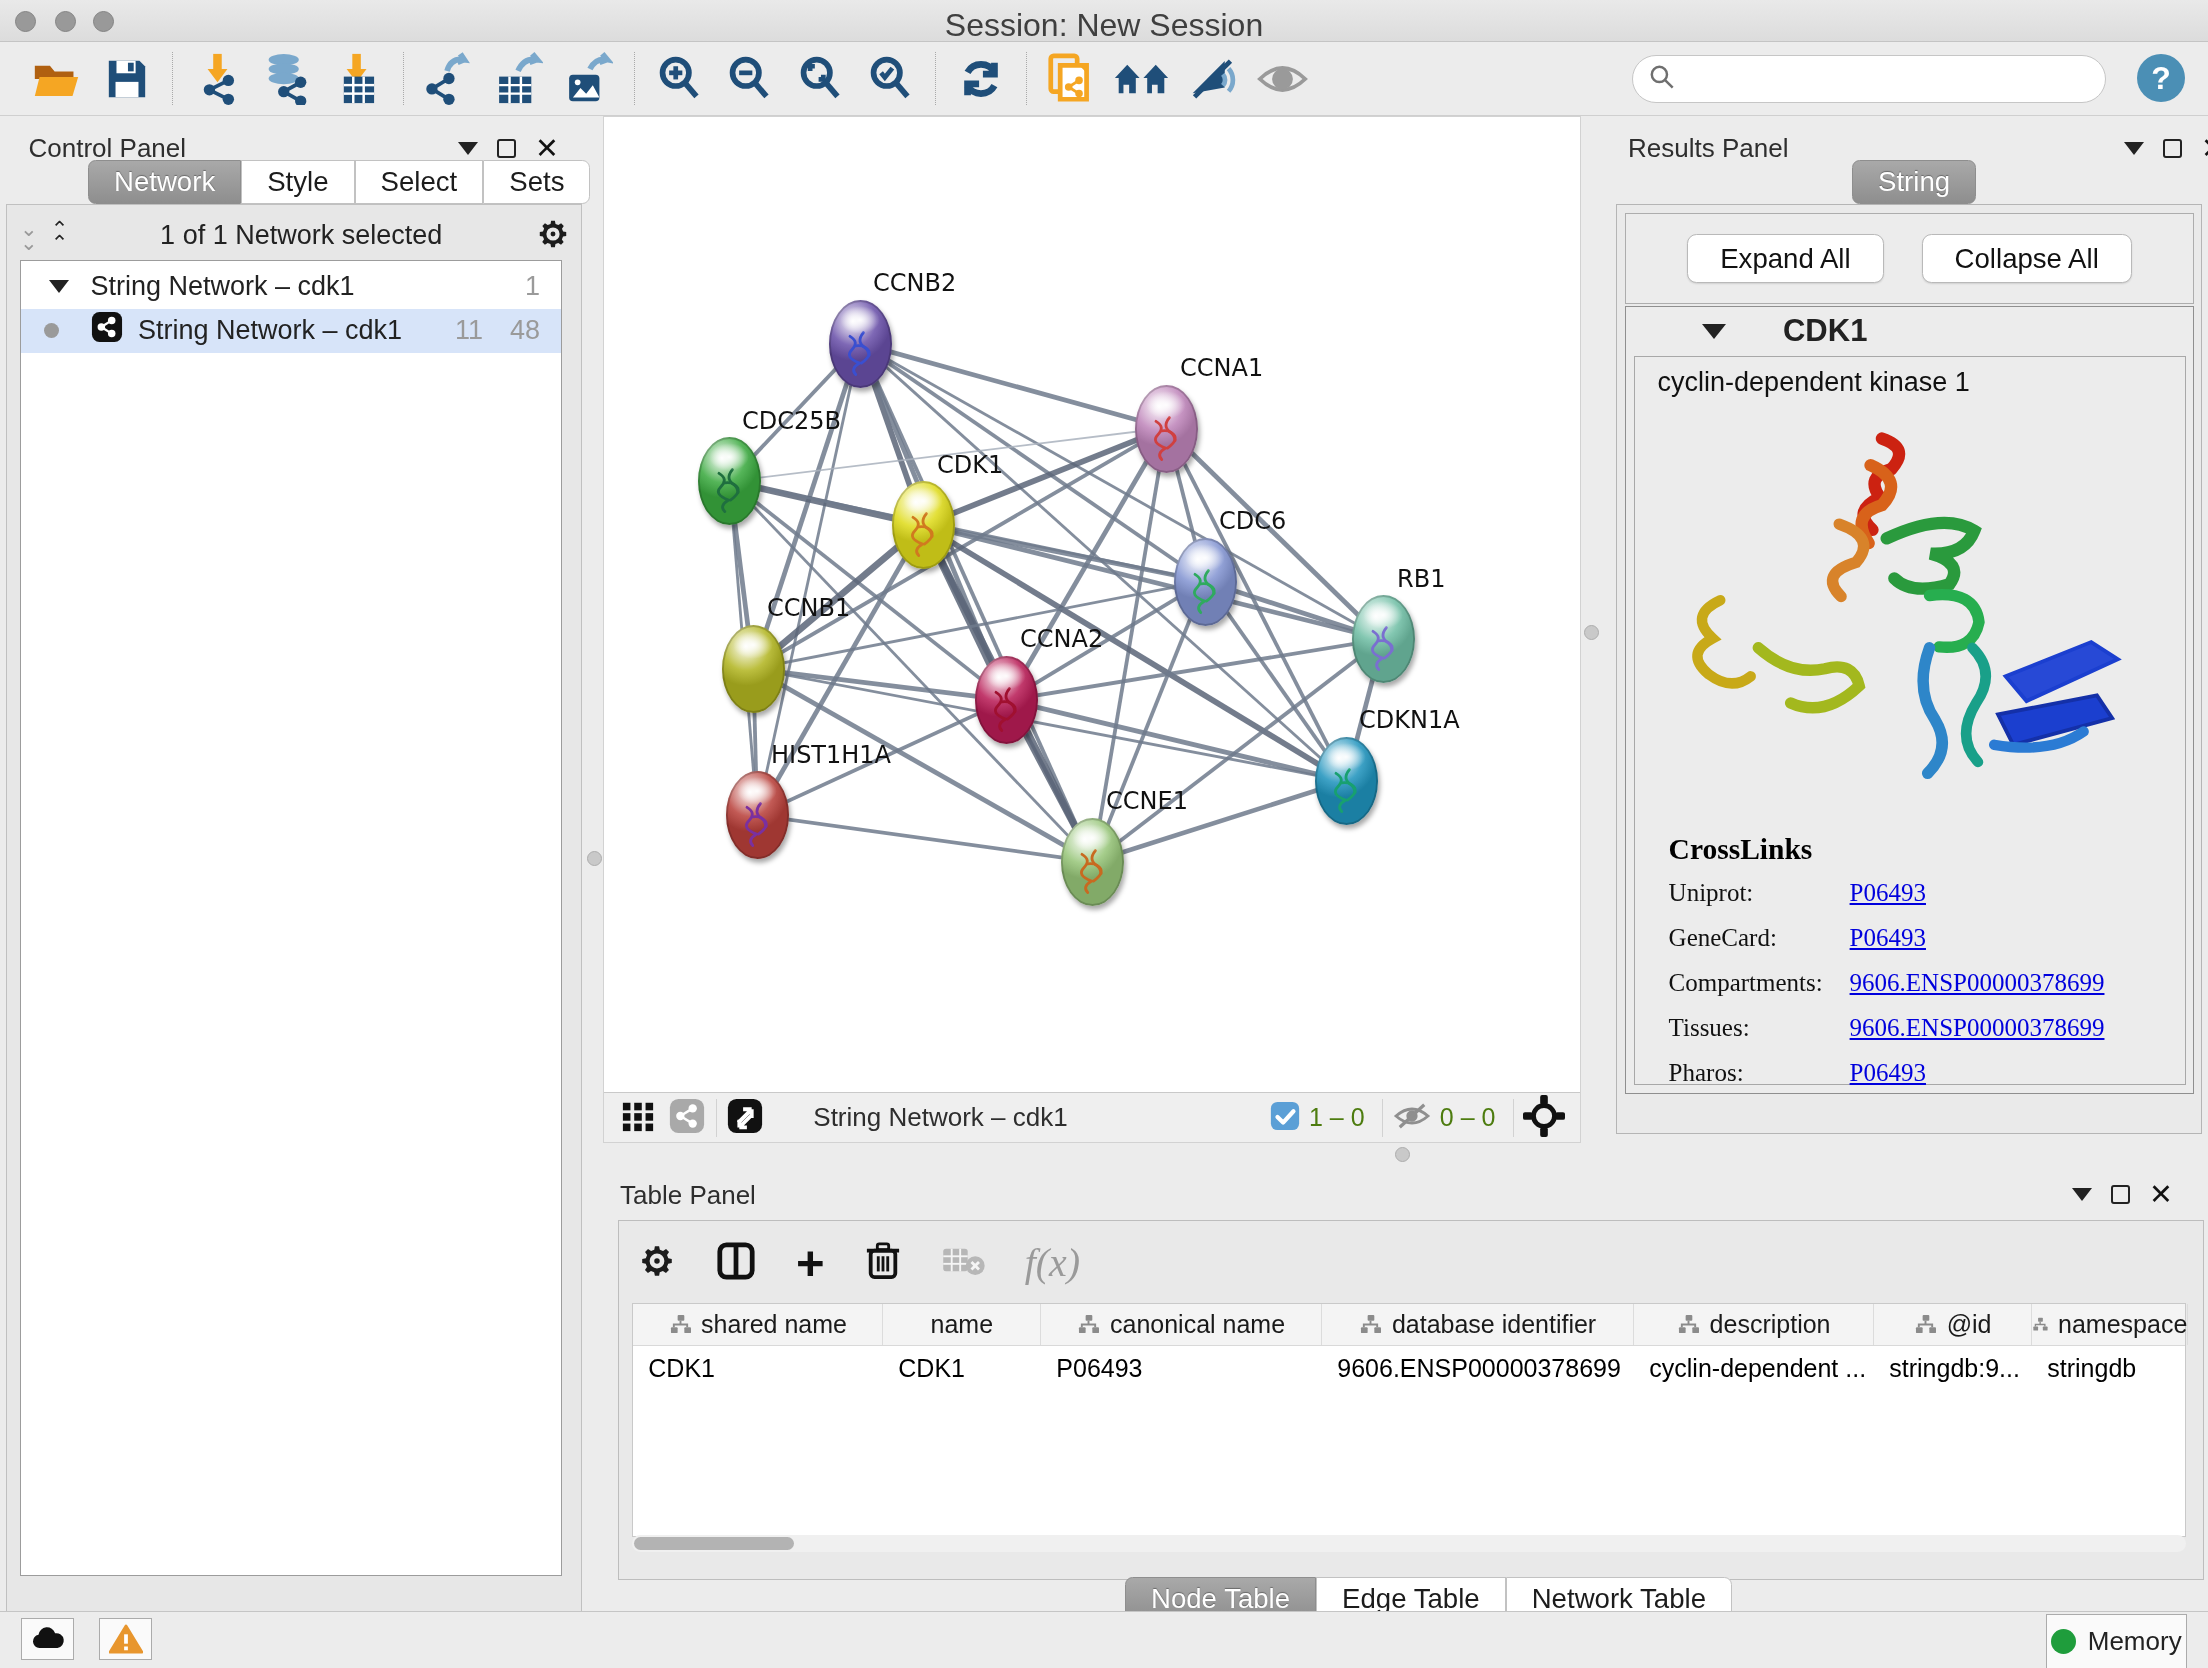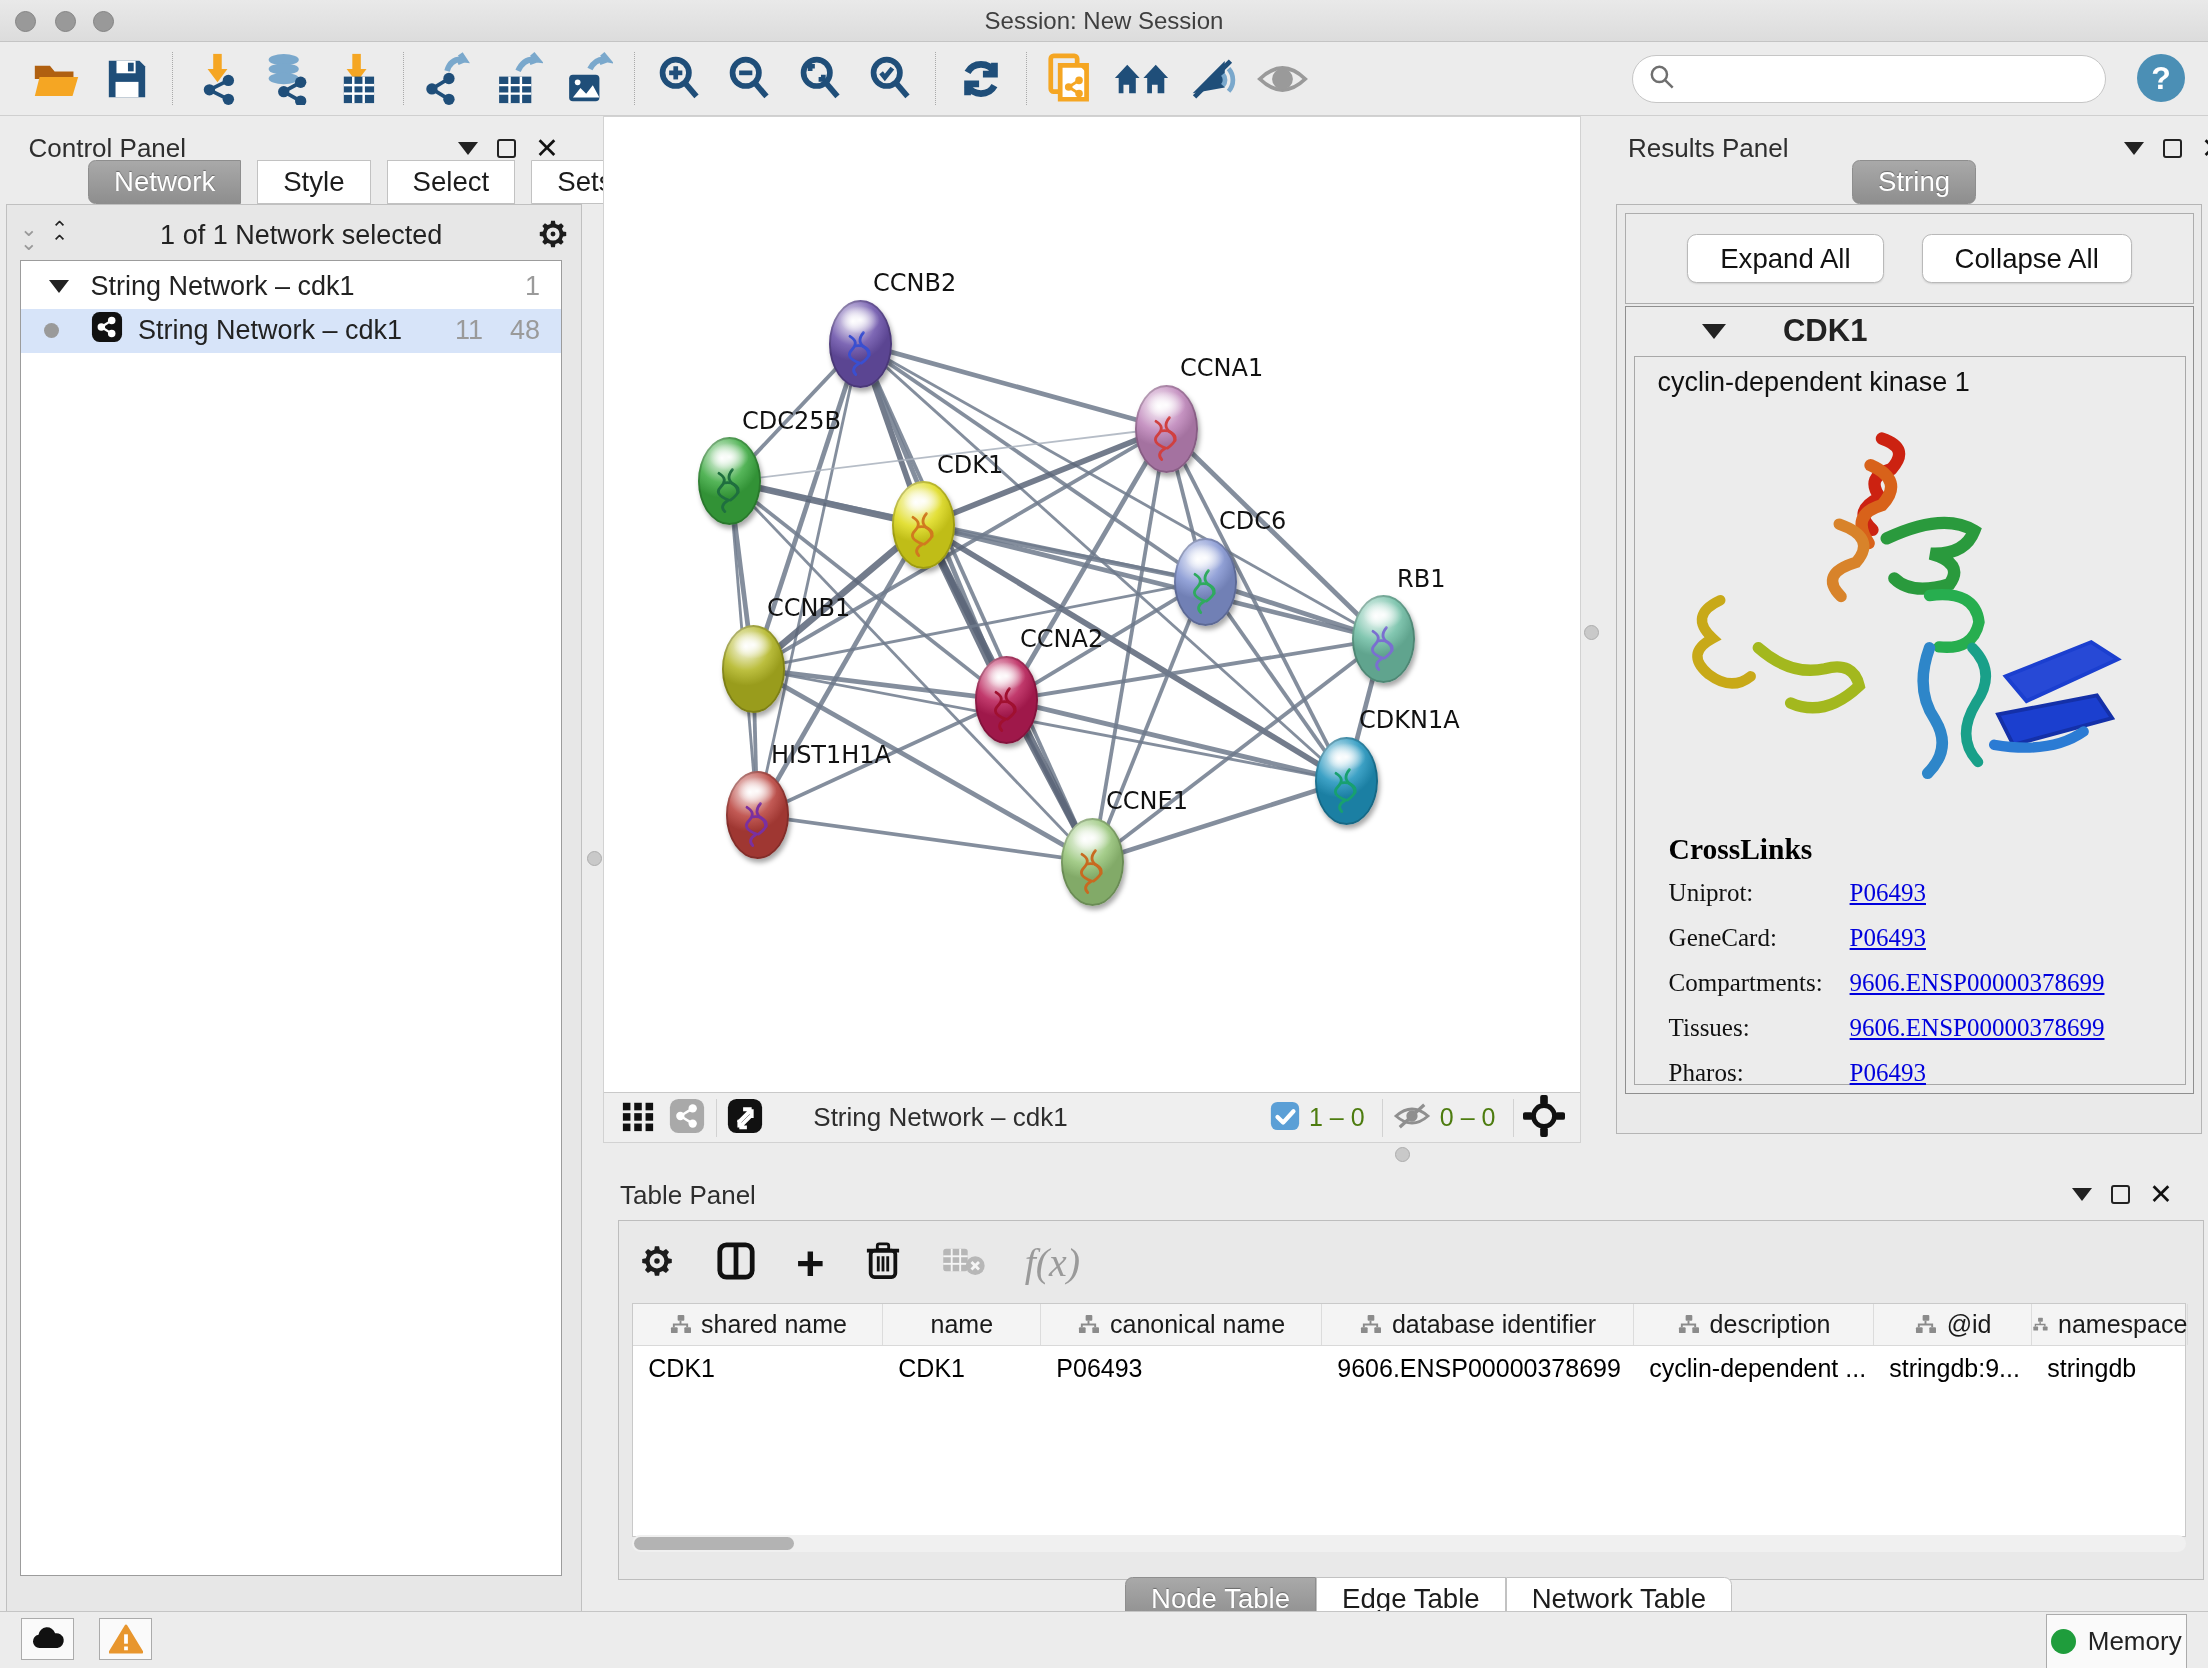--- a/index.html
+++ b/index.html
@@ -6,41 +6,41 @@
   html,body { width:2208px; height:1668px; overflow:hidden;
     font-family:"Liberation Sans","DejaVu Sans",sans-serif; background:#ececec; color:#222; }
   .abs { position:absolute; }
 
   
   #titlebar { position:absolute; left:0; top:0; width:2208px; height:42px;
     background:linear-gradient(#e9e9e9,#dcdcdc); border-bottom:1px solid #c4c4c4; }
   .tl-dot { position:absolute; top:10.5px; width:21px; height:21px; border-radius:50%;
     background:#999; border:1px solid #848484; }
   #win-title { position:absolute; left:0; right:0; top:6.7px; text-align:center;
-    font-size:24px; color:#3f3f3f; }
+    font-size:32px; color:#3f3f3f; }
 
   
   #toolbar { position:absolute; left:0; top:42px; width:2208px; height:74px;
     background:#ececec; border-bottom:1px solid #cfcfcf; display:flex; align-items:center; }
   .tb-btn { width:59px; height:59px; display:flex; align-items:center; justify-content:center; margin:0 5.7px; }
   .tb-sep { width:0; height:53px; border-left:1.9px dotted #a9a9a9; margin:0 9.5px; }
   #search-wrap { position:absolute; left:1632px; top:13.3px; width:474px; height:48px;
     background:#fff; border:1.9px solid #c6c6c6; border-radius:24px; display:flex; align-items:center; }
   #search-input { border:none; outline:none; font-size:25px; flex:1; background:transparent; height:38px; }
   #help-btn { position:absolute; left:2137px; top:12.4px; width:48px; height:48px; border-radius:50%;
     background:#4b8fb5; color:#fff; font-size:32px; font-weight:bold; text-align:center; line-height:48px; }
 
   
   .panel-title { font-size:26px; color:#2e2e2e; }
   .panel-icons { position:absolute; display:flex; align-items:center; gap:19px; }
   .pi-min { width:0;height:0;border-left:10.5px solid transparent;border-right:10.5px solid transparent;border-top:13.3px solid #222; }
   .pi-max { width:19px;height:19px;border:2.9px solid #222; border-radius:2.9px; }
   .pi-close { font-size:28.5px; font-weight:bold; color:#111; line-height:19px; }
 
-  .mac-tabs { display:flex;gap:16px; }
+  .mac-tabs { display:flex; }
   .mac-tab { height:44px; padding:0 25px; background:#fff; border:1px solid #c2c2c2;
     font-size:27.6px; line-height:42px; color:#1c1c1c; }
   .mac-tab:first-child { border-radius:7.6px 0 0 7.6px; }
   .mac-tab:last-child { border-radius:0 7.6px 7.6px 0; }
   .mac-tab.sel { background:linear-gradient(#a9a9a9,#8e8e8e); color:#fff;
     text-shadow:0 -1px 1px rgba(0,0,0,.35); border-color:#8e8e8e; }
 
   
   #control-panel { position:absolute; left:0; top:116px; width:587px; height:1495px; }
   #cp-box { position:absolute; left:5.7px; top:88px; width:576px; height:1493px;

